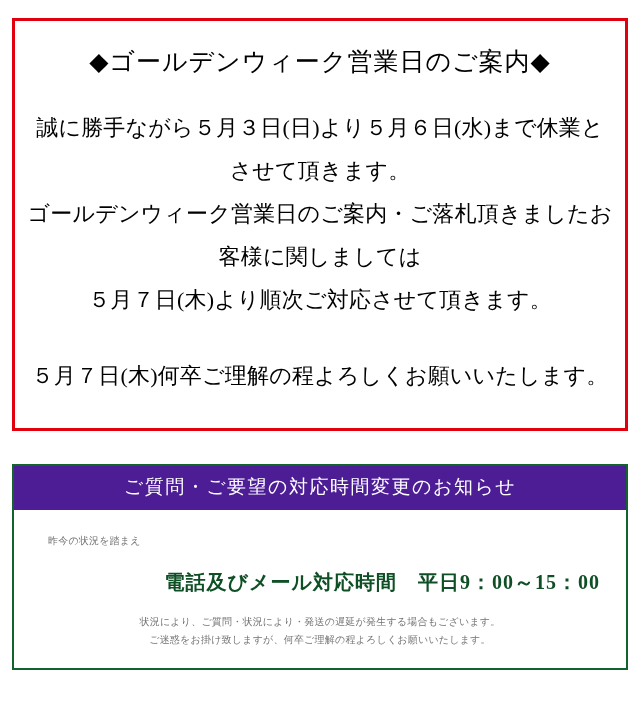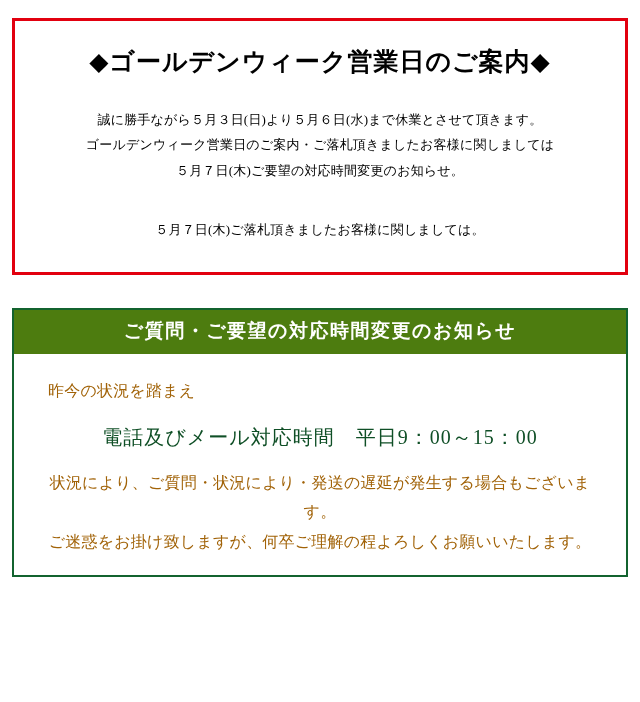--- a/index.html
+++ b/index.html
@@ -18,85 +18,86 @@
   
   .notice-red {
     box-sizing: border-box;
     margin: 18px 12px 0 12px;
     border: 3px solid #e2000f;
     padding: 26px 10px 30px 10px;
     text-align: center;
   }
   .notice-red .headline {
     font-size: 25px;
-    font-weight: bold;
+    font-weight: normal;
     letter-spacing: 1px;
     margin-bottom: 30px;
     line-height: 1.2;
   }
   .notice-red .line {
-    font-size: 13px;
+    font-size: 22px;
     line-height: 1.95;
     letter-spacing: 0.2px;
   }
   .notice-red .block-gap {
     height: 34px;
   }
 
   
   .notice-green {
     box-sizing: border-box;
     margin: 33px 12px 0 12px;
     border: 2px solid #13632f;
     background: #ffffff;
     padding: 0 0 18px 0;
     text-align: center;
   }
   .notice-green .gtitle {
-    background: #4d7c0f;
+    background: #4c1d95;
     color: #ffffff;
     font-size: 19px;
-    font-weight: bold;
+    font-weight: normal;
     letter-spacing: 1.5px;
     padding: 10px 0 11px 0;
     line-height: 1.2;
   }
   .notice-green .gbody {
     padding: 22px 26px 0 26px;
   }
   .notice-green .gline {
-    color: #a16207;
-    font-size: 16px;
+    color: #737373;
+    font-size: 10px;
     line-height: 1.85;
     text-align: center;
     letter-spacing: 0.2px;
   }
   .notice-green .gline.left {
     text-align: left;
     padding-left: 8px;
   }
   .notice-green .ghours {
     color: #0f4f26;
     font-size: 20px;
-    font-weight: normal;
+    font-weight: bold;
     letter-spacing: 1px;
     margin: 18px 0 18px 0;
     line-height: 1.3;
+    text-align: right;
   }
 </style>
 </head>
 <body>
 
 <div class="notice-red">
   <div class="headline">◆ゴールデンウィーク営業日のご案内◆</div>
   <div class="line">誠に勝手ながら５月３日(日)より５月６日(水)まで休業とさせて頂きます。</div>
   <div class="line">ゴールデンウィーク営業日のご案内・ご落札頂きましたお客様に関しましては</div>
-  <div class="line">５月７日(木)ご要望の対応時間変更のお知らせ。</div>
+  <div class="line">５月７日(木)より順次ご対応させて頂きます。</div>
   <div class="block-gap"></div>
-  <div class="line">５月７日(木)ご落札頂きましたお客様に関しましては。</div>
+  <div class="line">５月７日(木)何卒ご理解の程よろしくお願いいたします。</div>
 </div>
 
 <div class="notice-green">
   <div class="gtitle">ご質問・ご要望の対応時間変更のお知らせ</div>
   <div class="gbody">
     <div class="gline left">昨今の状況を踏まえ</div>
     <div class="ghours">電話及びメール対応時間　平日9：00～15：00</div>
     <div class="gline">状況により、ご質問・状況により・発送の遅延が発生する場合もございます。</div>
     <div class="gline">ご迷惑をお掛け致しますが、何卒ご理解の程よろしくお願いいたします。</div>
 

